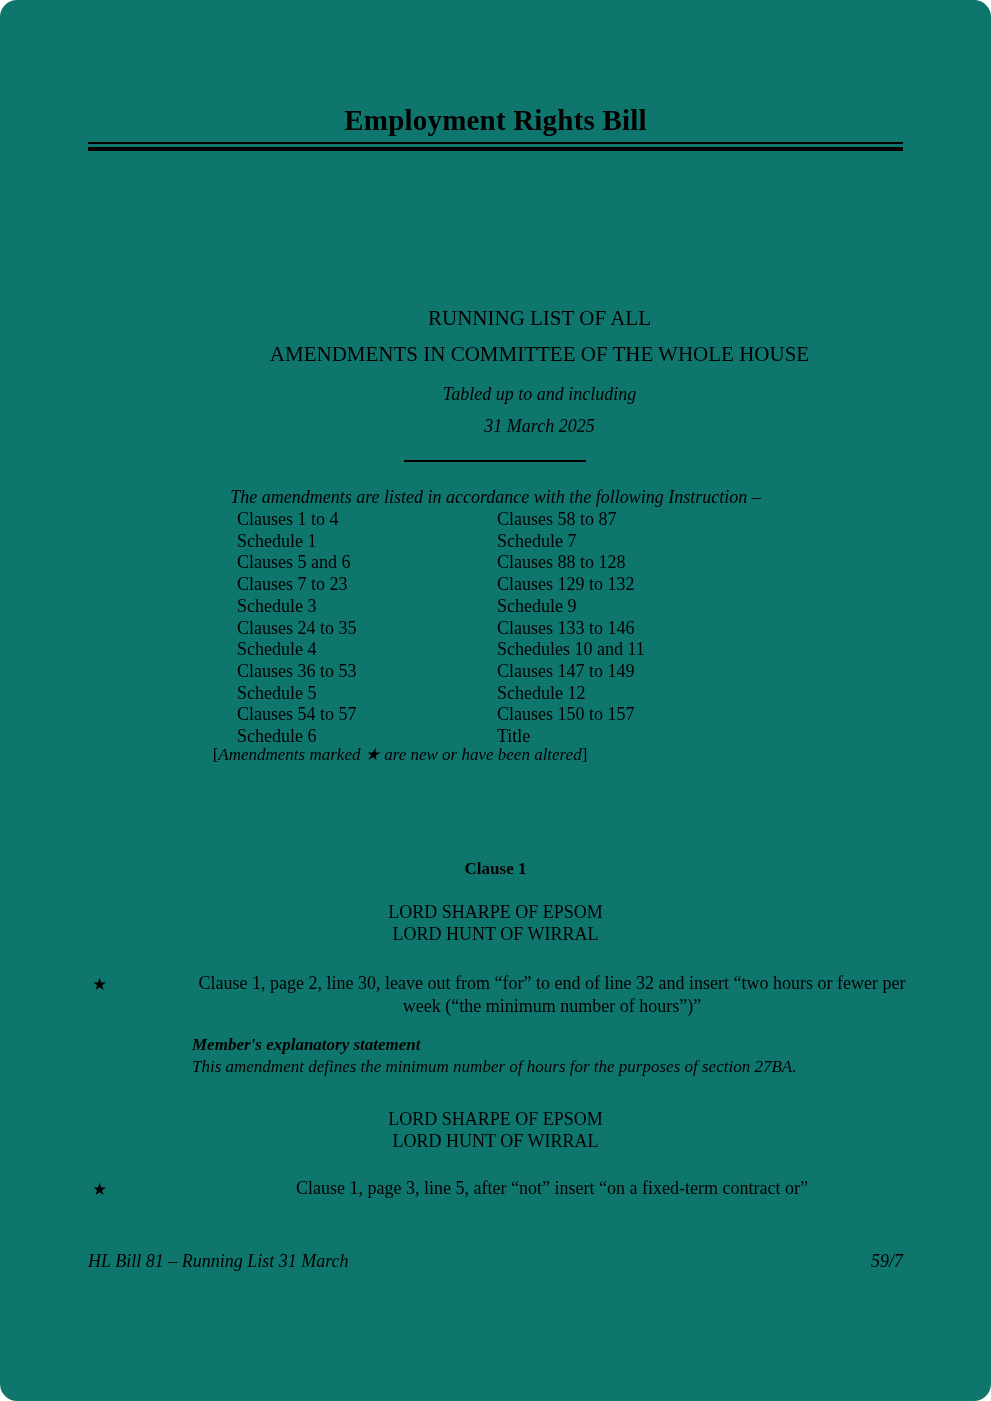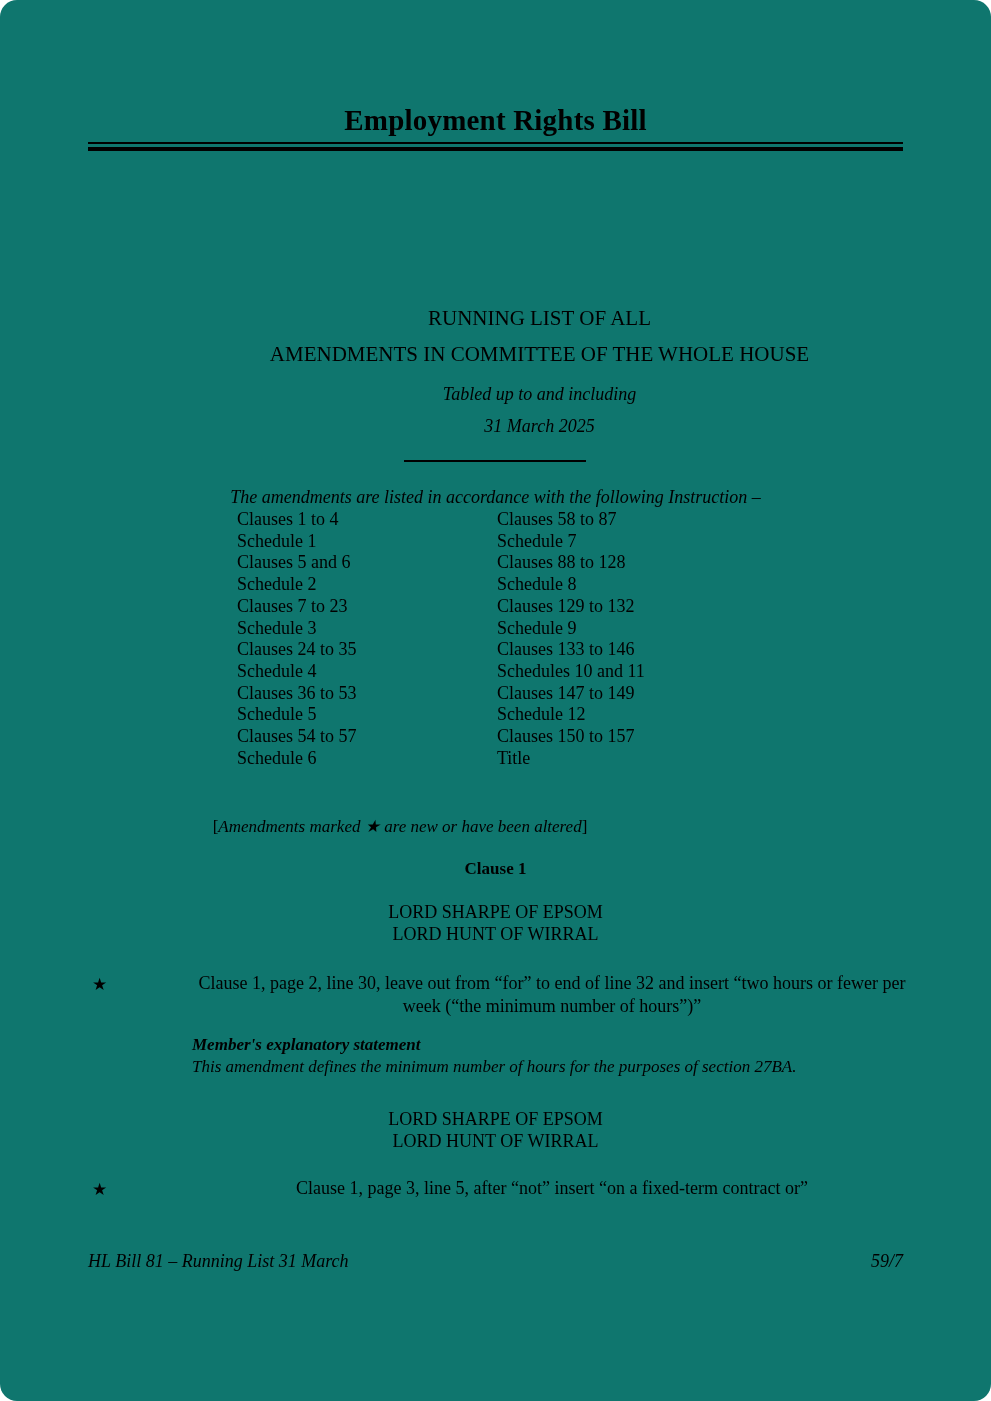--- a/index.html
+++ b/index.html
@@ -93,21 +93,21 @@
     font-size: 18px;
     line-height: 21.7px;
     padding: 0;
     vertical-align: top;
     white-space: nowrap;
   }
   .clause-table td.col-left { width: 260px; }
 
   .star-note {
     position: absolute;
-    top: 816px;
+    top: 744px;
     left: 0;
     width: 800px;
     text-align: center;
     font-size: 17px;
     font-style: italic;
   }
   .star-note .brk { font-style: normal; }
 
   
   .clause-heading {
@@ -218,24 +218,20 @@
       </tr>
       <tr>
         <td class="col-left">Schedule 1</td>
         <td>Schedule 7</td>
       </tr>
       <tr>
         <td class="col-left">Clauses 5 and 6</td>
         <td>Clauses 88 to 128</td>
       </tr>
       <tr>
-        <td class="col-left">Schedule 2</td>
-        <td>Schedule 8</td>
-      </tr>
-      <tr>
         <td class="col-left">Clauses 7 to 23</td>
         <td>Clauses 129 to 132</td>
       </tr>
       <tr>
         <td class="col-left">Schedule 3</td>
         <td>Schedule 9</td>
       </tr>
       <tr>
         <td class="col-left">Clauses 24 to 35</td>
         <td>Clauses 133 to 146</td>

